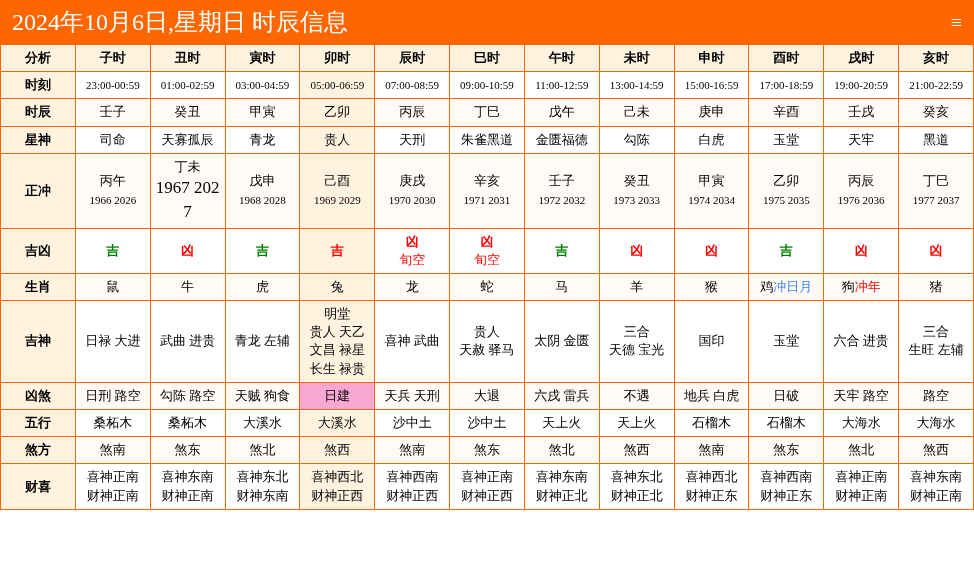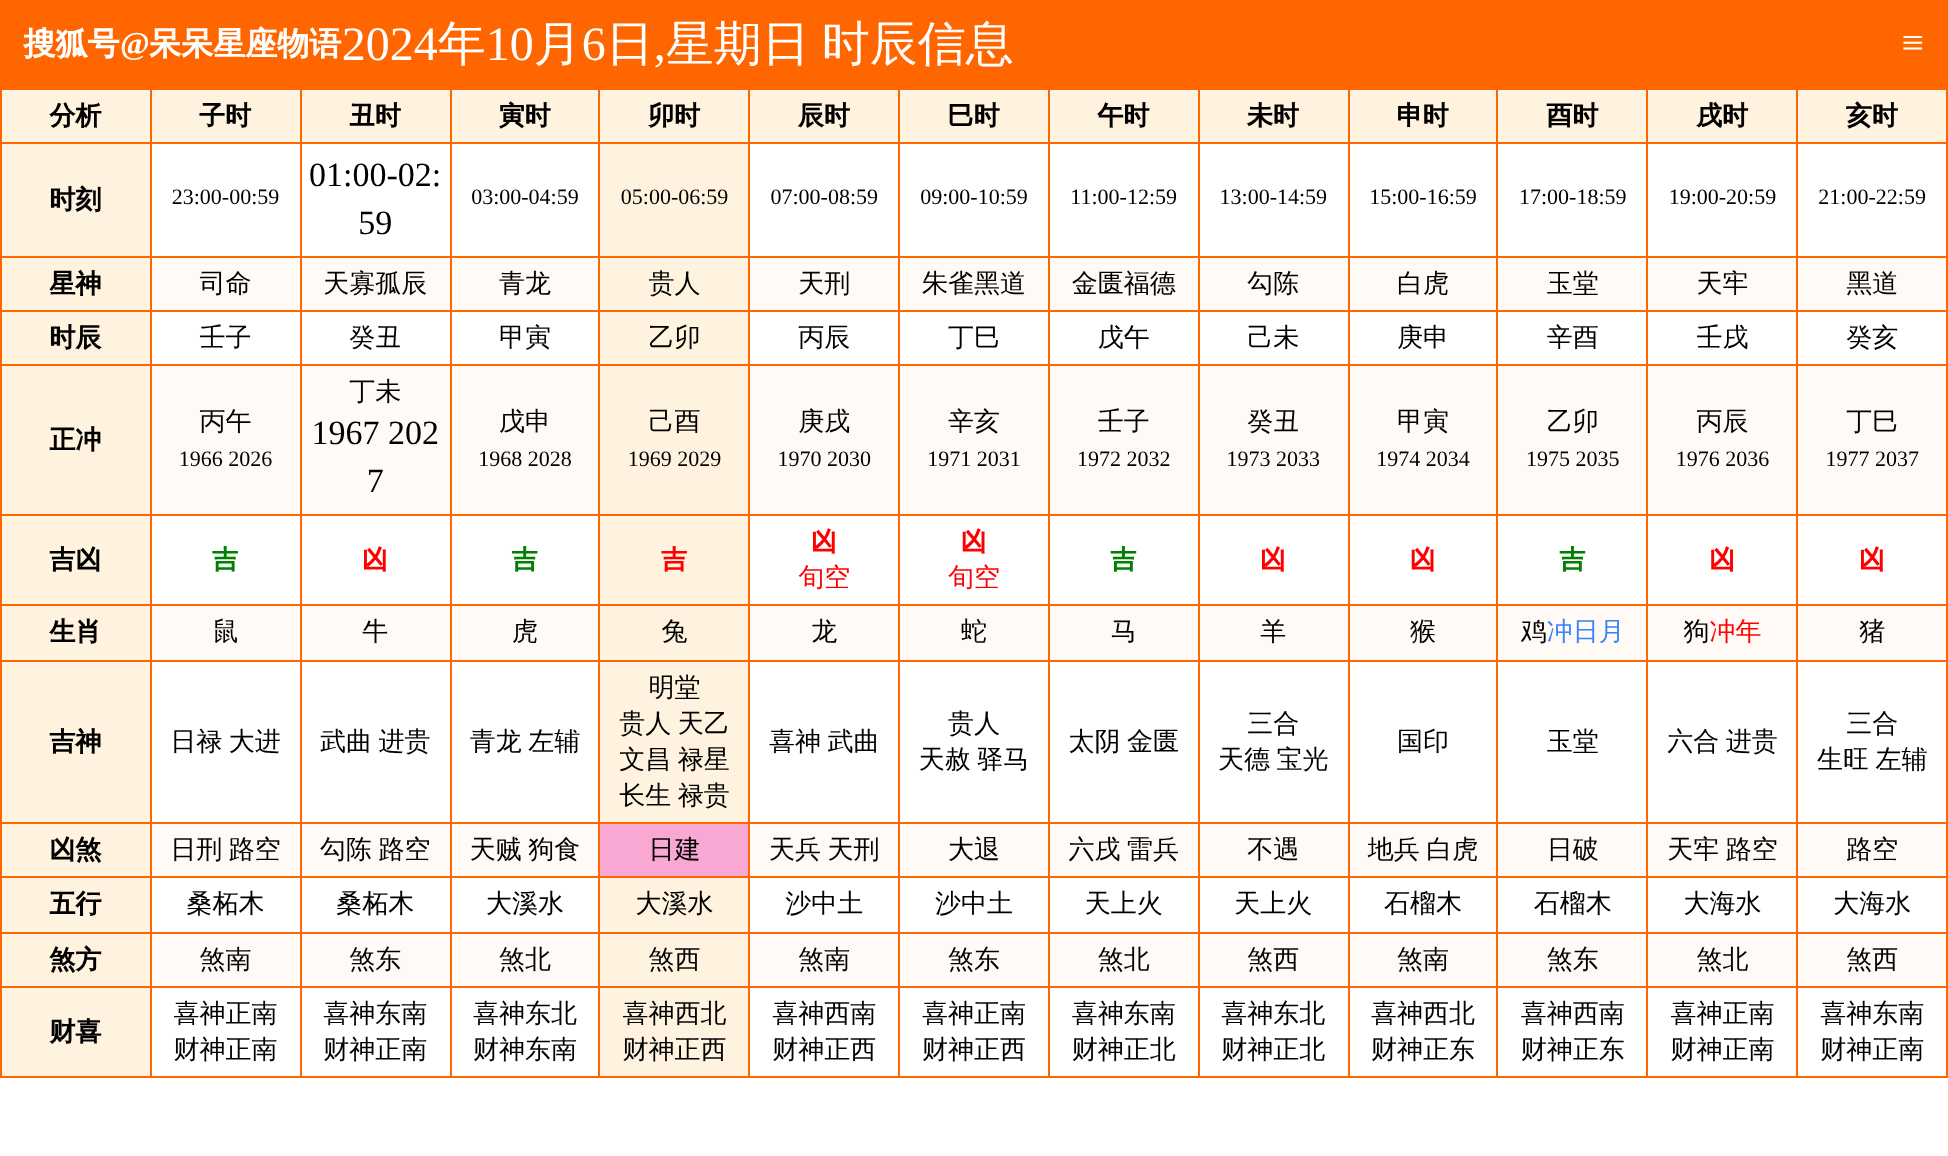--- a/index.html
+++ b/index.html
@@ -56,21 +56,20 @@
     }
     tr:nth-child(even) td { background: #fffaf5; }
     tr:nth-child(odd) td { background: #ffffff; }
     .row-header { background: #fff3e0 !important; }
     thead tr th { background: #fff3e0 !important; }
   </style>
 </head>
 <body>
 
 <div class="header-bar">
-  <span class="logo">搜狐号@呆呆星座物语</span>
   <span class="title">2024年10月6日,星期日 时辰信息</span>
   <span class="corner-icon">≡</span>
 </div>
 
 <table>
   <thead>
     <tr id="col-header-row">
     <th>分析</th>
         <th>子时</th>
         <th>丑时</th>
@@ -83,63 +82,63 @@
         <th>申时</th>
         <th>酉时</th>
         <th>戌时</th>
         <th>亥时</th>
       </tr>
   </thead>
   <tbody id="table-body">
   <tr>
         <td class="row-header">时刻</td>
         <td style="font-size: 11px;">23:00-00:59</td>
-        <td style="font-size: 17px;">01:00-02:59</td>
+        <td style="font-size: 11px;">01:00-02:59</td>
         <td style="font-size: 11px;">03:00-04:59</td>
         <td style="background: rgb(255, 243, 224); font-size: 11px;">05:00-06:59</td>
         <td style="font-size: 11px;">07:00-08:59</td>
         <td style="font-size: 11px;">09:00-10:59</td>
         <td style="font-size: 11px;">11:00-12:59</td>
         <td style="font-size: 11px;">13:00-14:59</td>
         <td style="font-size: 11px;">15:00-16:59</td>
         <td style="font-size: 11px;">17:00-18:59</td>
         <td style="font-size: 11px;">19:00-20:59</td>
         <td style="font-size: 11px;">21:00-22:59</td>
+      </tr>
+      <tr>
+        <td class="row-header">时辰</td>
+        <td>壬子</td>
+        <td>癸丑</td>
+        <td>甲寅</td>
+        <td style="background: rgb(255, 243, 224);">乙卯</td>
+        <td>丙辰</td>
+        <td>丁巳</td>
+        <td>戊午</td>
+        <td>己未</td>
+        <td>庚申</td>
+        <td>辛酉</td>
+        <td>壬戌</td>
+        <td>癸亥</td>
       </tr>
       <tr>
         <td class="row-header">星神</td>
         <td>司命</td>
         <td>天寡孤辰</td>
         <td>青龙</td>
         <td style="background: rgb(255, 243, 224);">贵人</td>
         <td>天刑</td>
         <td>朱雀黑道</td>
         <td>金匮福德</td>
         <td>勾陈</td>
         <td>白虎</td>
         <td>玉堂</td>
         <td>天牢</td>
         <td>黑道</td>
       </tr>
       <tr>
-        <td class="row-header">时辰</td>
-        <td>壬子</td>
-        <td>癸丑</td>
-        <td>甲寅</td>
-        <td style="background: rgb(255, 243, 224);">乙卯</td>
-        <td>丙辰</td>
-        <td>丁巳</td>
-        <td>戊午</td>
-        <td>己未</td>
-        <td>庚申</td>
-        <td>辛酉</td>
-        <td>壬戌</td>
-        <td>癸亥</td>
-      </tr>
-      <tr>
         <td class="row-header">正冲</td>
         <td>丙午<br><span style="font-size:11px">1966 2026</span></td>
         <td>丁未<br><span style="font-size:17px">1967 2027</span></td>
         <td>戊申<br><span style="font-size:11px">1968 2028</span></td>
         <td style="background: rgb(255, 243, 224); margin-top: 48px;">己酉<br><span style="font-size:11px">1969 2029</span></td>
         <td>庚戌<br><span style="font-size:11px">1970 2030</span></td>
         <td>辛亥<br><span style="font-size:11px">1971 2031</span></td>
         <td>壬子<br><span style="font-size:11px">1972 2032</span></td>
         <td>癸丑<br><span style="font-size:11px">1973 2033</span></td>
         <td>甲寅<br><span style="font-size:11px">1974 2034</span></td>

